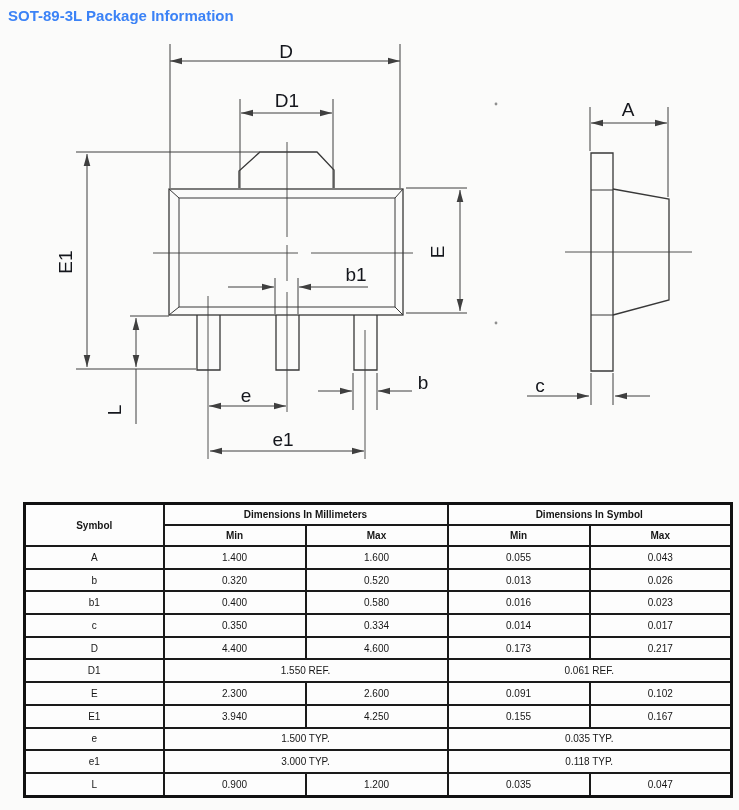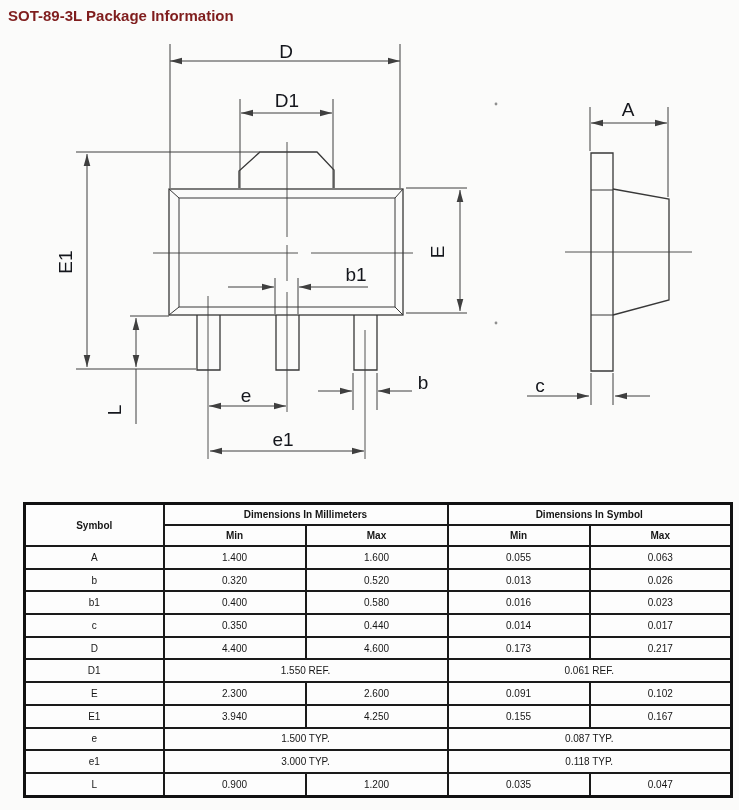--- a/index.html
+++ b/index.html
@@ -14,21 +14,21 @@
     height: 810px;
     background: #fbfbfa;
     overflow: hidden;
   }
   #doc-title {
     position: absolute;
     left: 8px;
     top: 7px;
     font-size: 15px;
     font-weight: bold;
-    color: #7f1d1d;
+    color: #3b82f6;
     letter-spacing: 0px;
     text-align: center;
   }
   #drawing-svg {
     position: absolute;
     left: 0;
     top: 0;
   }
   
   #dim-table {
@@ -195,40 +195,40 @@
         <th>Min</th>
         <th>Max</th>
       </tr>
     </thead>
     <tbody>
         <tr>
           <td colspan="1">A</td>
           <td colspan="1">1.400</td>
           <td colspan="1">1.600</td>
           <td colspan="1">0.055</td>
-          <td colspan="1">0.063</td>
+          <td colspan="1">0.043</td>
         </tr>
         <tr>
           <td colspan="1">b</td>
           <td colspan="1">0.320</td>
           <td colspan="1">0.520</td>
           <td colspan="1">0.013</td>
           <td colspan="1">0.026</td>
         </tr>
         <tr>
           <td colspan="1">b1</td>
           <td colspan="1">0.400</td>
           <td colspan="1">0.580</td>
           <td colspan="1">0.016</td>
           <td colspan="1">0.023</td>
         </tr>
         <tr>
           <td colspan="1">c</td>
           <td colspan="1">0.350</td>
-          <td colspan="1">0.440</td>
+          <td colspan="1">0.334</td>
           <td colspan="1">0.014</td>
           <td colspan="1">0.017</td>
         </tr>
         <tr>
           <td colspan="1">D</td>
           <td colspan="1">4.400</td>
           <td colspan="1">4.600</td>
           <td colspan="1">0.173</td>
           <td colspan="1">0.217</td>
         </tr>
@@ -247,21 +247,21 @@
         <tr>
           <td colspan="1">E1</td>
           <td colspan="1">3.940</td>
           <td colspan="1">4.250</td>
           <td colspan="1">0.155</td>
           <td colspan="1">0.167</td>
         </tr>
         <tr>
           <td colspan="1">e</td>
           <td colspan="2">1.500 TYP.</td>
-          <td colspan="2">0.087 TYP.</td>
+          <td colspan="2">0.035 TYP.</td>
         </tr>
         <tr>
           <td colspan="1">e1</td>
           <td colspan="2">3.000 TYP.</td>
           <td colspan="2">0.118 TYP.</td>
         </tr>
         <tr>
           <td colspan="1">L</td>
           <td colspan="1">0.900</td>
           <td colspan="1">1.200</td>

